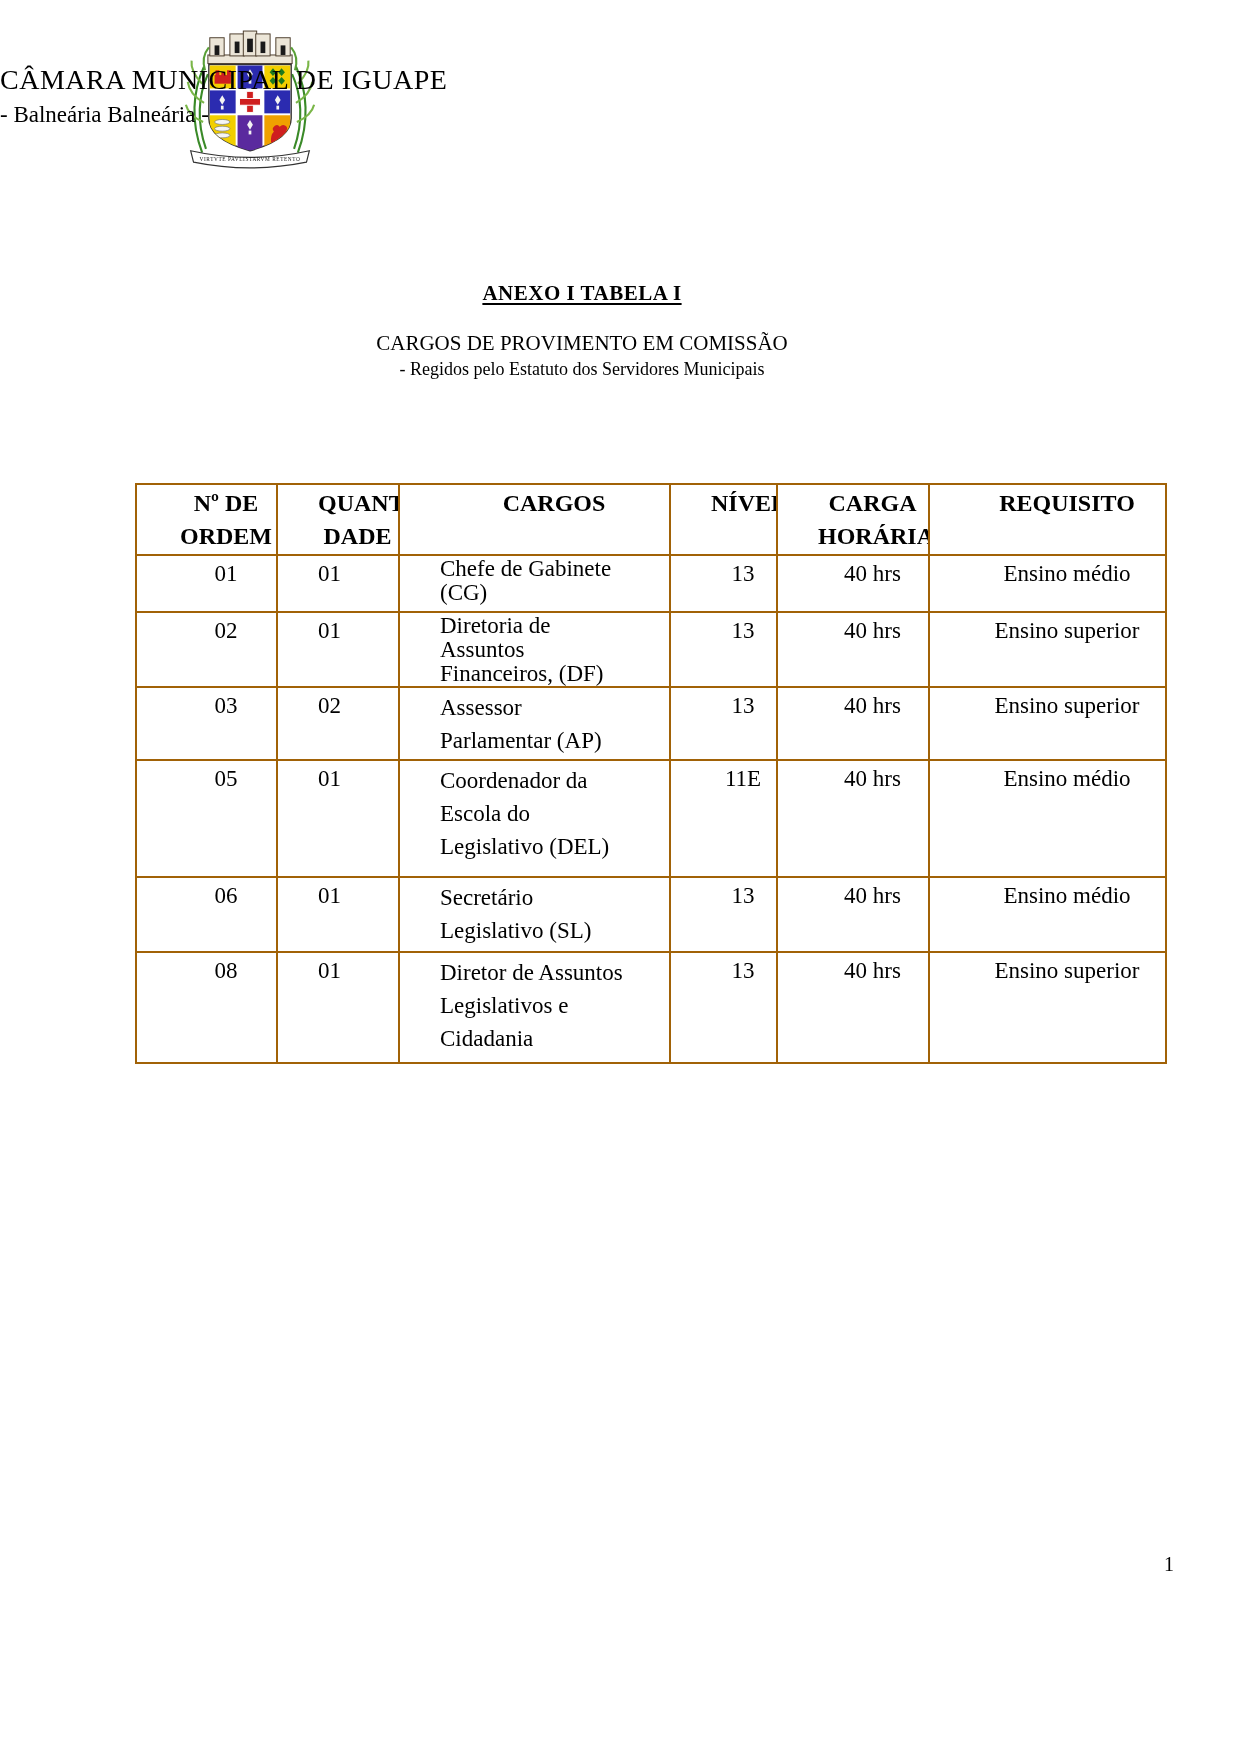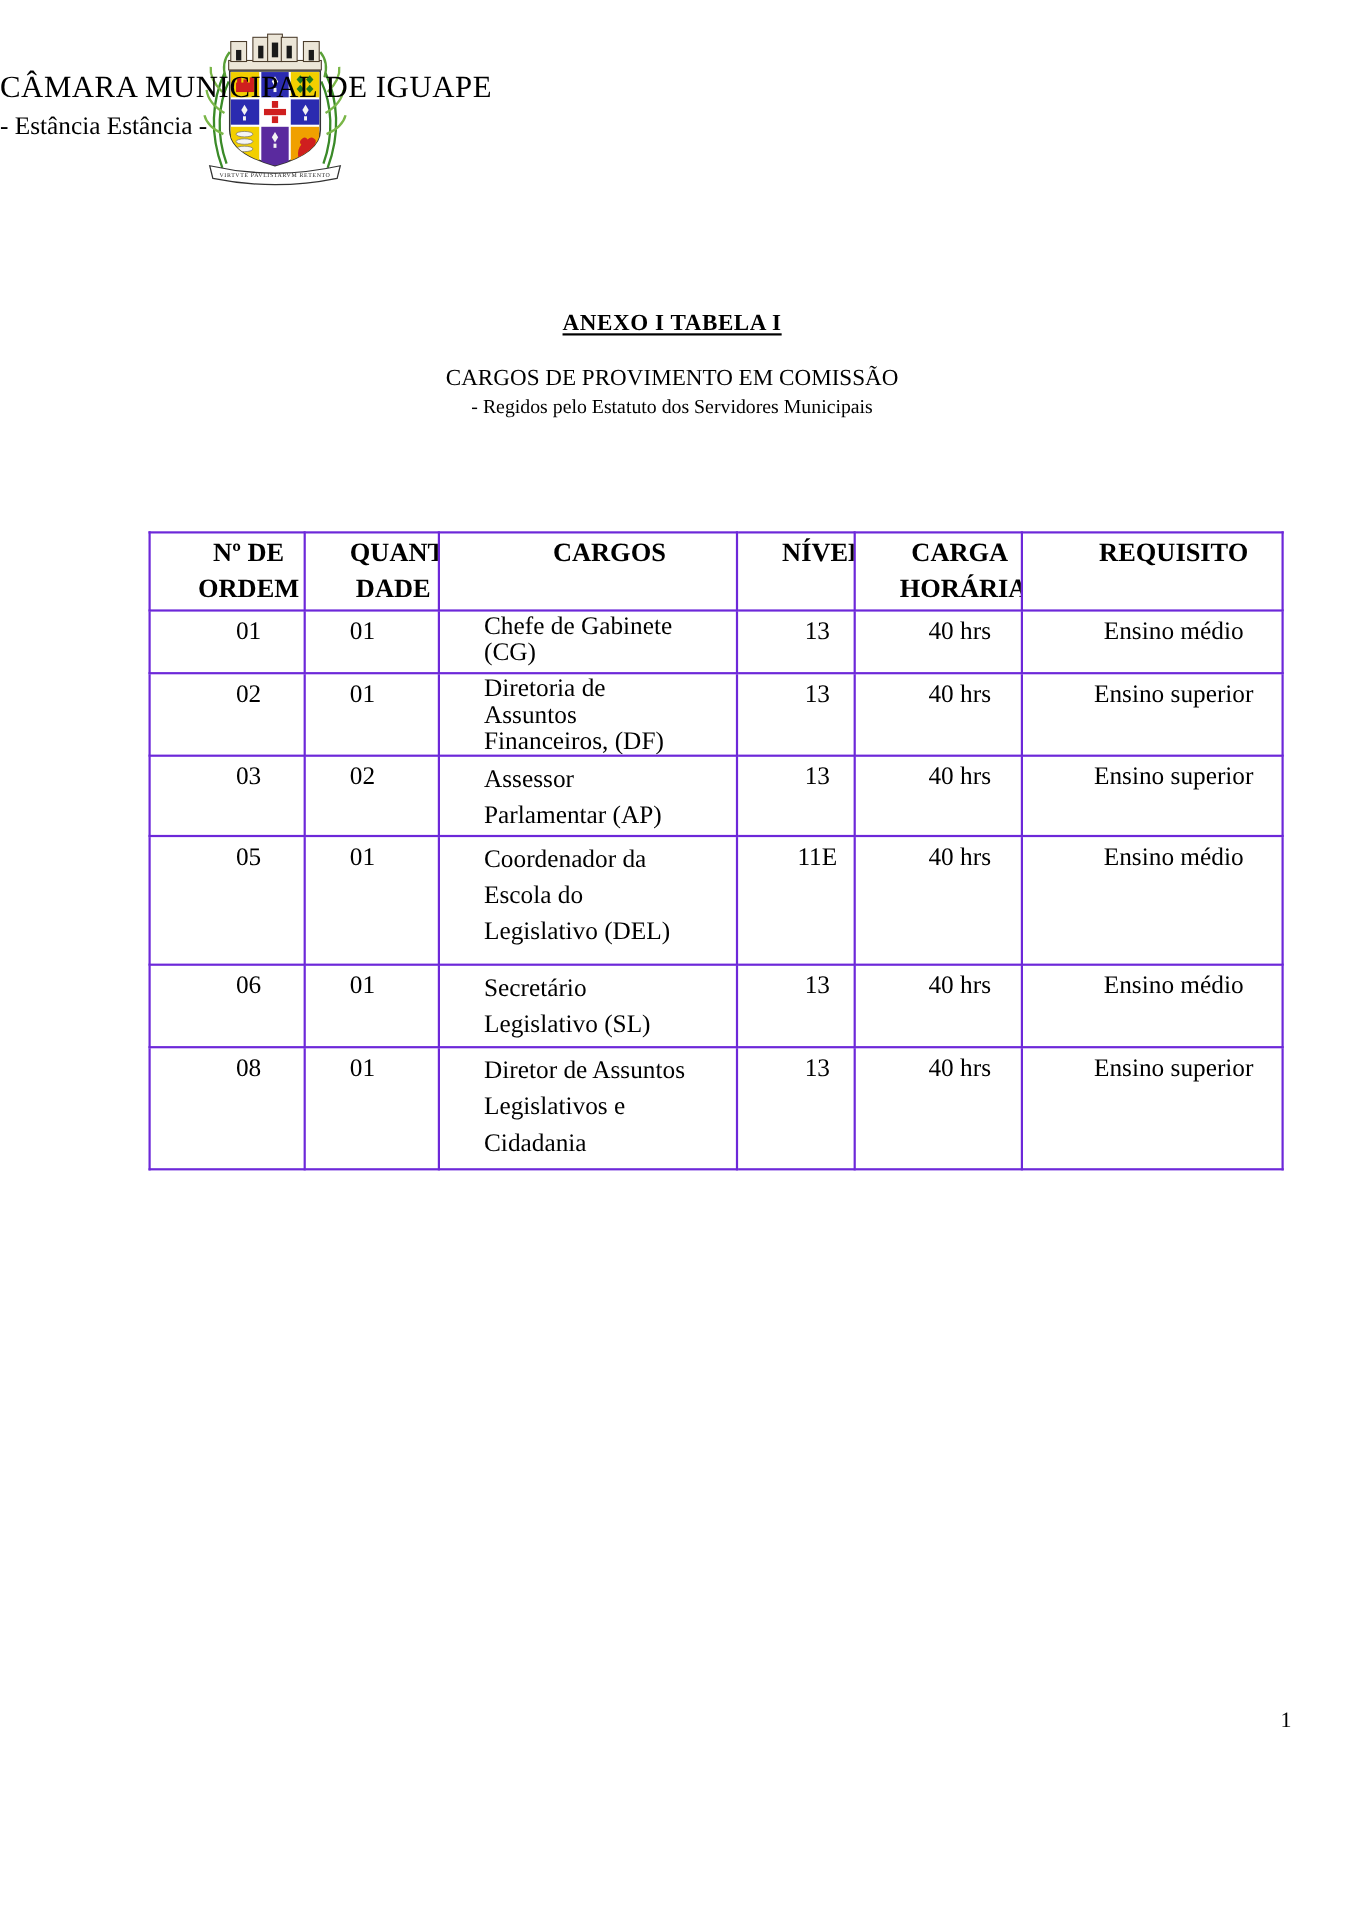--- a/index.html
+++ b/index.html
@@ -7,35 +7,35 @@
     position:relative; width:1242px; height:1756px; background:#ffffff;
     font-family:"Liberation Serif", serif; color:#000;
     overflow:hidden;
   }
   
   .crest { position:absolute; left:183px; top:26px; width:134px; height:146px; }
   .header-text { position:absolute; left:0; top:62px; width:1224px; }
   .header-title { font-size:28px; line-height:36px; letter-spacing:0.5px; }
   .header-subtitle { font-size:23px; line-height:34px; }
   
-  .doc-headings { position:absolute; left:0; top:281px; width:1164px; text-align:center;margin-left:29px; }
+  .doc-headings { position:absolute; left:0; top:281px; width:1164px; text-align:center; }
   .annex-heading {
     font-size:21px; font-weight:bold; letter-spacing:0.5px;
     text-decoration:underline; text-decoration-thickness:2px; text-underline-offset:3px;
   }
   .doc-sub1 { font-size:21px; margin-top:25px; }
   .doc-sub2 { font-size:18px; margin-top:3px; }
   
   table.positions {
     position:absolute; left:135px; top:483px; width:1030px;
     border-collapse:collapse; table-layout:fixed;
     font-size:23px;
   }
   table.positions th, table.positions td {
-    border:2px solid #6d28d9; vertical-align:top; overflow:hidden;padding-left:40px;
+    border:2px solid #a16207; vertical-align:top; overflow:hidden;padding-left:40px;
   }
   table.positions th {
     font-weight:bold; text-align:center; white-space:pre-line;
     line-height:33px; padding-top:2px; font-size:24px;
   }
   tr.hrow   { height:70px; }
   tr.r0 { height:57px; }  tr.r1 { height:74px; }
   tr.r2 { height:73px;margin-left:36px; }  tr.r3 { height:75px; }
   tr.r4 { height:117px; } tr.r5 { height:75px; }
   tr.r6 { height:74px; }  tr.r7 { height:111px; }
@@ -154,21 +154,21 @@
     </g>
 
     <g>
       <path d="M8 130 Q70 144 132 130 L129 142 Q70 154 11 142 Z" fill="#ffffff" stroke="#333" stroke-width="1.2"></path>
       <text x="70" y="141" text-anchor="middle" font-size="5.6" font-family="Liberation Serif, serif" fill="#222" letter-spacing="0.6">VIRTVTE PAVLISTARVM RETENTO</text>
     </g>
   </svg>
 
   <div class="header-text">
     <div class="header-title">CÂMARA MUNICIPAL DE IGUAPE</div>
-    <div class="header-subtitle">- Estância Estância -</div>
+    <div class="header-subtitle">- Balneária Balneária -</div>
   </div>
 
   <div class="doc-headings">
     <div class="annex-heading">ANEXO I TABELA I</div>
     <div class="doc-sub1">CARGOS DE PROVIMENTO EM COMISSÃO</div>
     <div class="doc-sub2">- Regidos pelo Estatuto dos Servidores Municipais</div>
   </div>
 
   <table class="positions">
     <colgroup>

